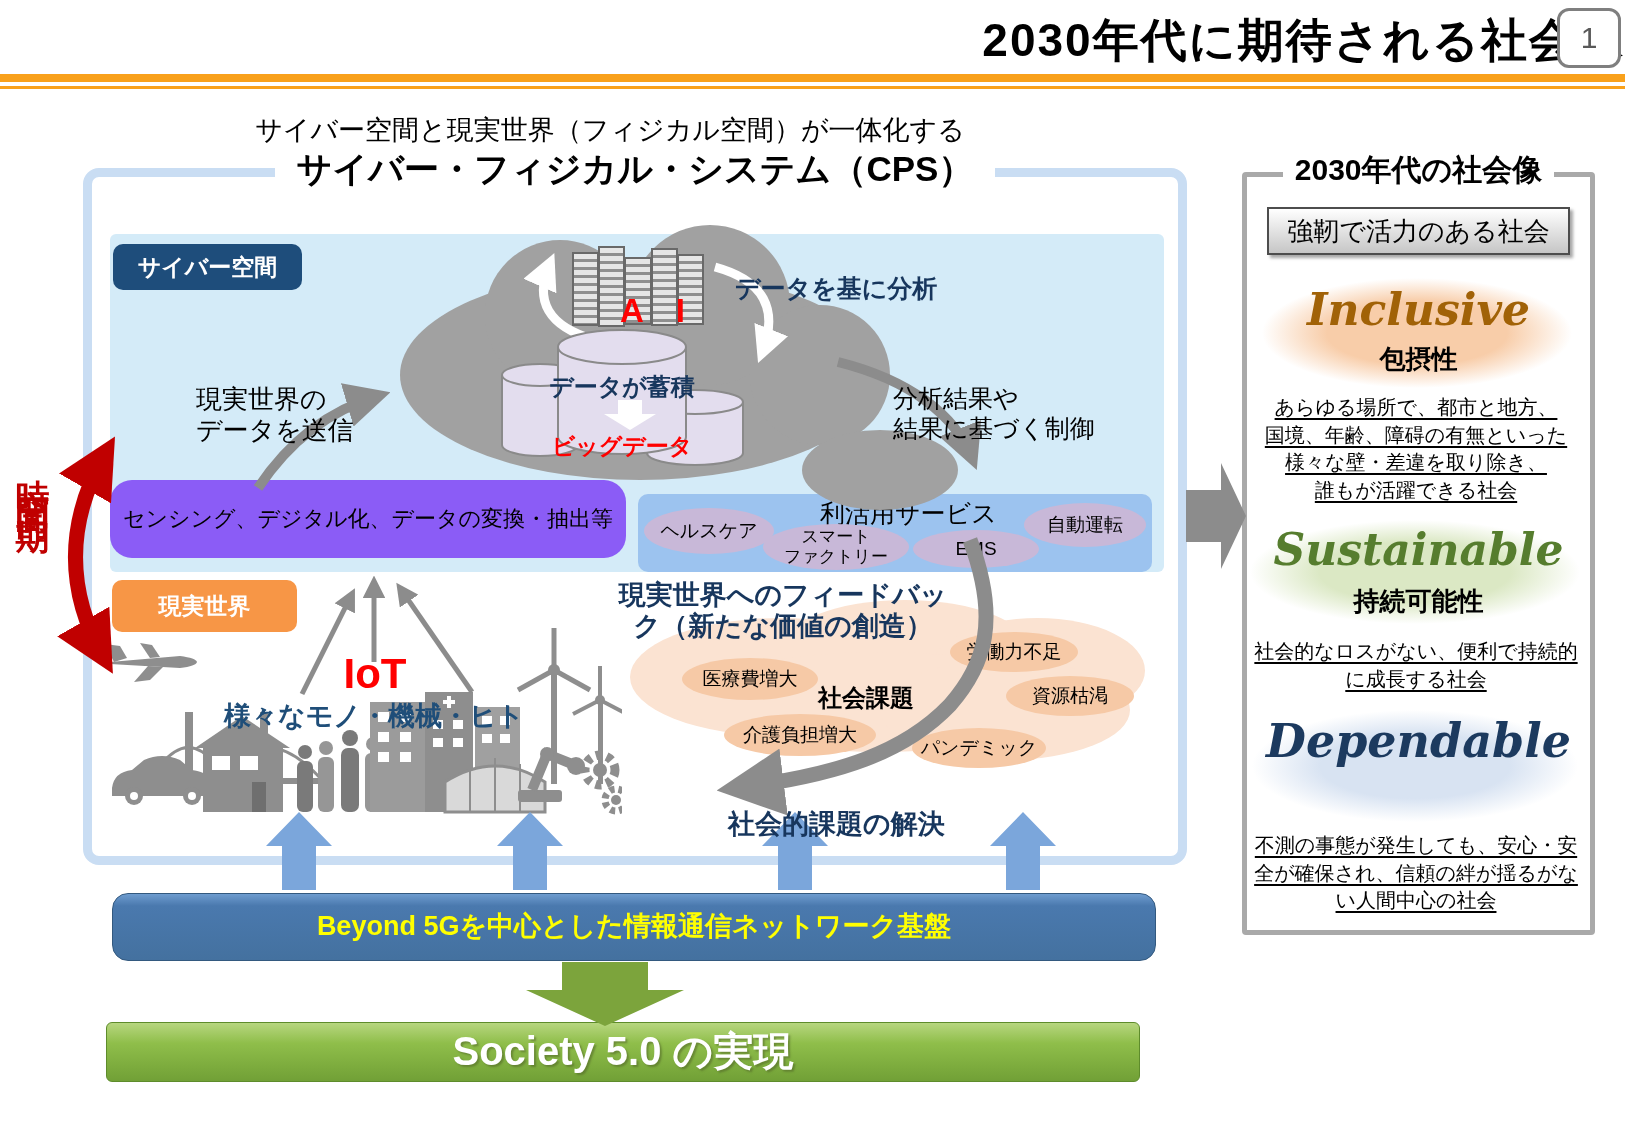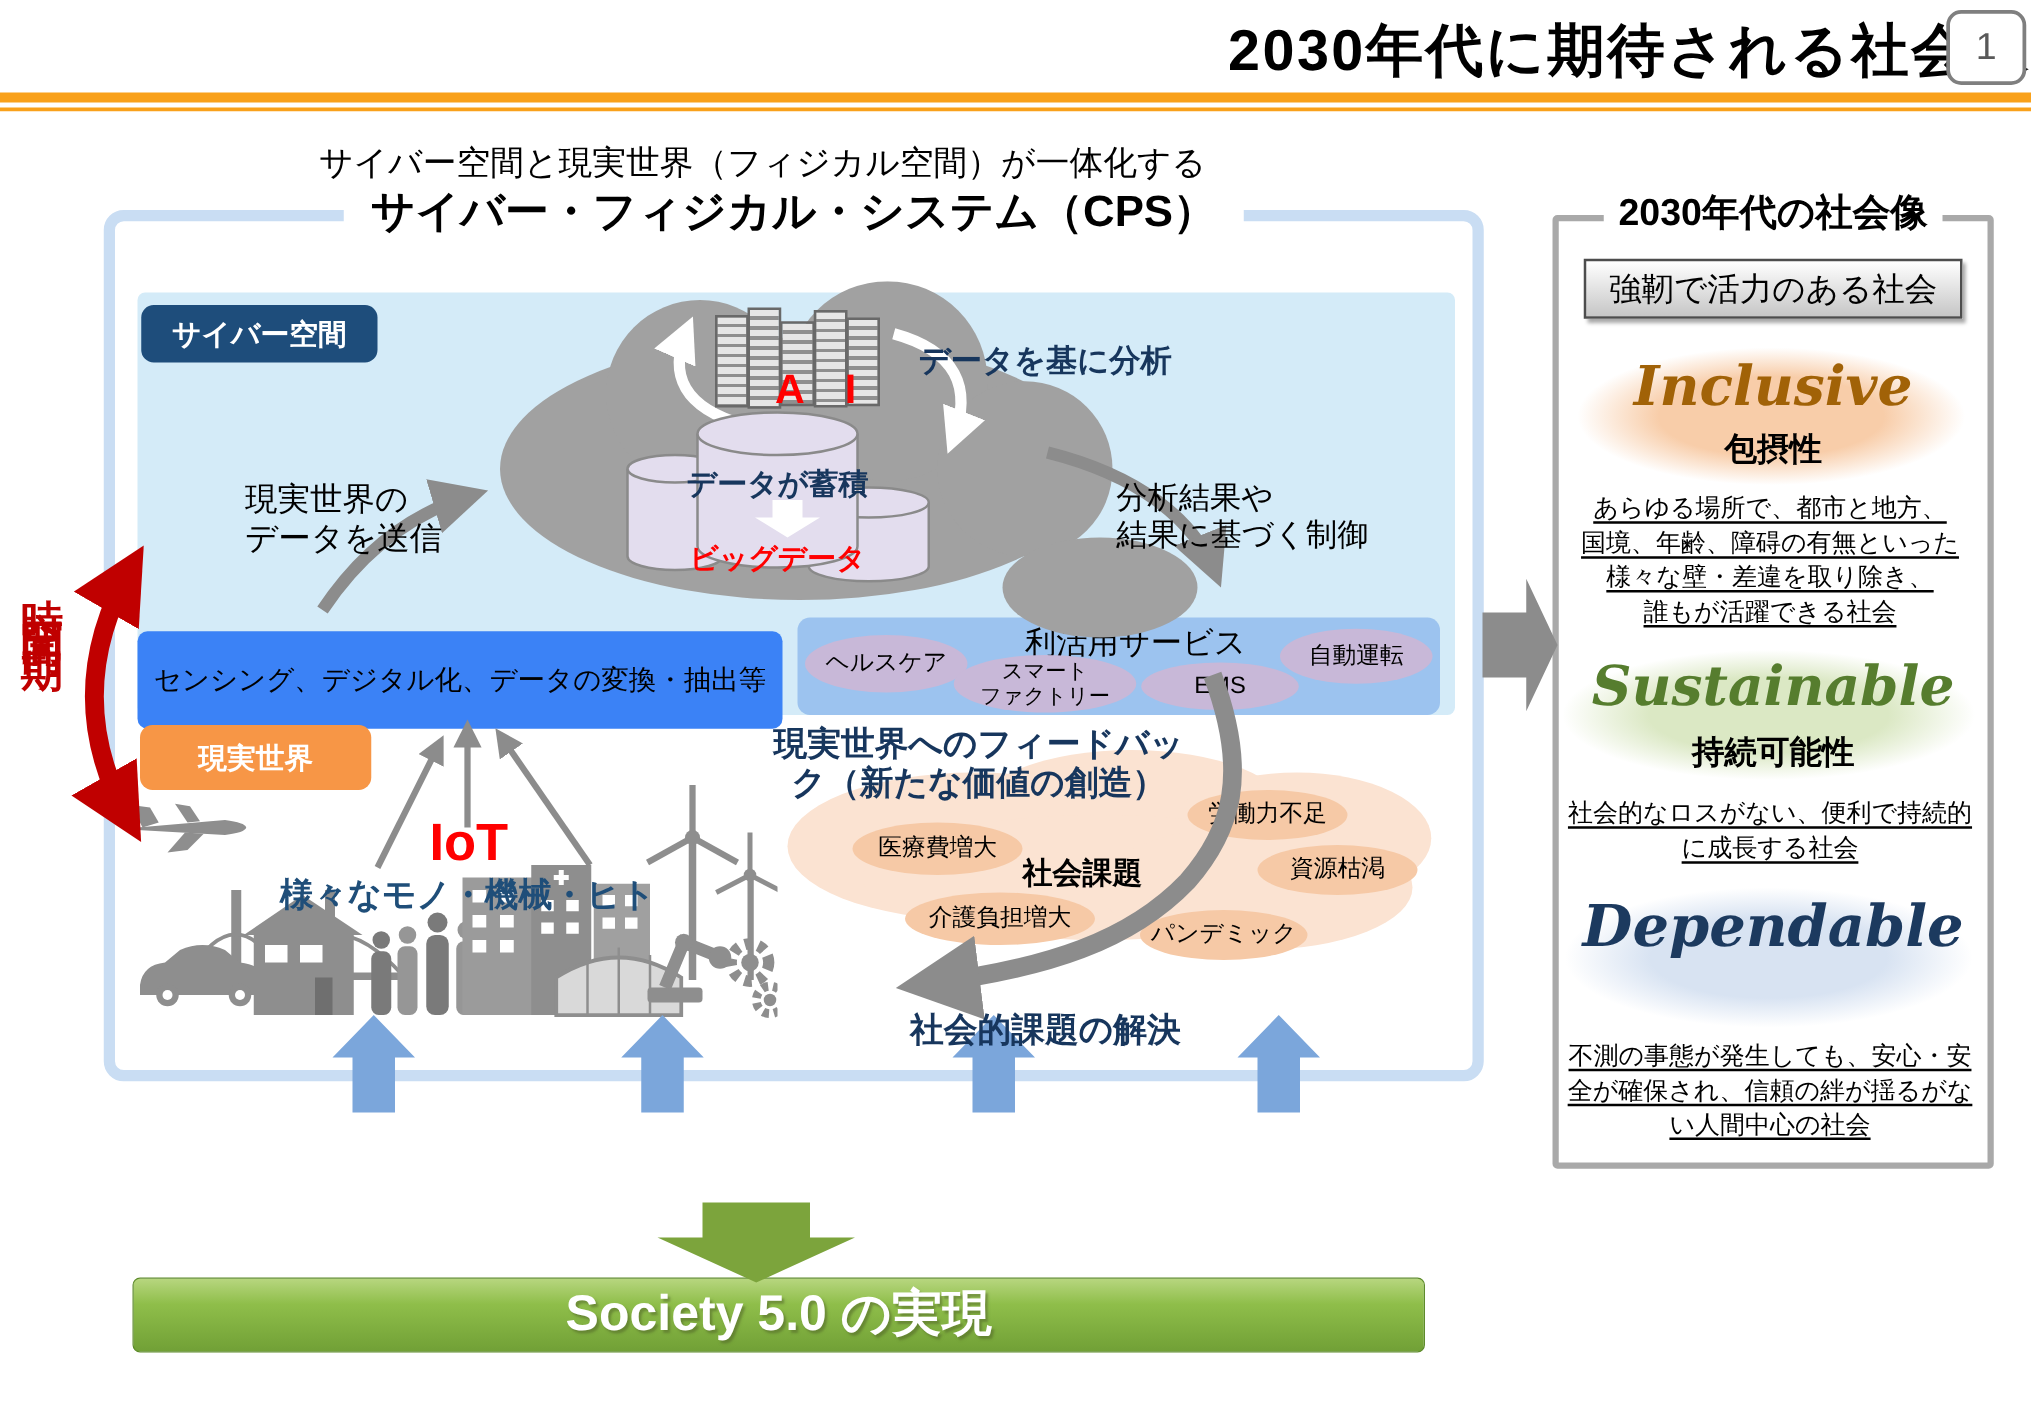--- a/index.html
+++ b/index.html
@@ -77,21 +77,21 @@
 
   <div class="abs red bold" style="left:620px;top:292px;font-size:33px;letter-spacing:12px;z-index:20;text-align:right;">A I</div>
   <div class="abs navy bold" style="left:735px;top:272px;font-size:25px;z-index:20;">データを基に分析</div>
   <div class="abs navy bold ctr" style="left:544px;top:371px;width:156px;font-size:24px;z-index:20;">データが蓄積</div>
   <div class="abs red bold ctr" style="left:524px;top:414px;width:196px;font-size:23px;z-index:20;margin-top:17px;">ビッグデータ</div>
   <div class="abs prewrap" style="left:196px;top:384px;font-size:26px;line-height:1.2;z-index:20;">現実世界の
 データを送信</div>
   <div class="abs prewrap" style="left:893px;top:383px;font-size:25px;line-height:1.2;z-index:20;">分析結果や
 結果に基づく制御</div>
 
-  <div class="abs ctr" style="left:110px;top:505px;width:516px;height:78px;background:#3b82f6;border-radius:8px;
+  <div class="abs ctr" style="left:110px;top:480px;width:516px;height:78px;background:#8b5cf6;border-radius:22px;
        font-size:22px;line-height:78px;z-index:8;">センシング、デジタル化、データの変換・抽出等</div>
 
   <div class="abs" style="left:638px;top:494px;width:514px;height:78px;background:#9cc3ef;border-radius:10px;z-index:8;"></div>
   <div class="abs bold" style="left:820px;top:497px;font-size:25px;font-weight:normal;z-index:9;">利活用サービス</div>
   <div class="abs ell" style="left:644px;top:508px;width:130px;height:46px;background:#c8b8d8;font-size:19px;z-index:9;">ヘルスケア</div>
   <div class="abs ell prewrap" style="left:763px;top:524px;width:146px;height:46px;background:#c8b8d8;font-size:17px;z-index:9;">スマート
 ファクトリー</div>
   <div class="abs ell" style="left:913px;top:530px;width:126px;height:38px;background:#c8b8d8;font-size:19px;z-index:9;">EMS</div>
   <div class="abs ell" style="left:1024px;top:503px;width:122px;height:44px;background:#c8b8d8;font-size:19px;z-index:9;">自動運転</div>
 
@@ -272,20 +272,23 @@
       <polygon points="530,812 563,846 547,846 547,890 513,890 513,846 497,846"></polygon>
       <polygon points="795,812 828,846 812,846 812,890 778,890 778,846 762,846"></polygon>
       <polygon points="1023,812 1056,846 1040,846 1040,890 1006,890 1006,846 990,846"></polygon>
     </g>
     <polygon points="562,962 648,962 648,990 684,990 605,1026 526,990 562,990" fill="#7ca43c"></polygon>
   </svg>
 
   <div class="abs bold" style="left:10px;top:452px;height:230px;font-size:34px;color:#c00000;
        writing-mode:vertical-rl;text-orientation:upright;letter-spacing:10px;z-index:20;">時空間同期</div>
 
+  <div class="abs ctr" style="left:112px;top:893px;width:1042px;height:66px;border-radius:16px;
+       background:linear-gradient(180deg,#6e9ccf 0%,#4a79ae 18%,#44719f 100%);border:1px solid #33597f;
+       color:#ffff00;font-size:27px;font-weight:bold;line-height:64px;z-index:8;">Beyond 5Gを中心とした情報通信ネットワーク基盤</div>
 
   <div class="abs ctr" style="left:106px;top:1022px;width:1032px;height:58px;border-radius:6px;
        background:linear-gradient(180deg,#b7d67f 0%,#8fbe4a 35%,#71a036 100%);border:1px solid #5e8c2b;
        color:#fff;font-size:40px;font-weight:bold;line-height:56px;text-shadow:2px 2px 2px rgba(80,100,40,0.55);z-index:8;">Society 5.0 の実現</div>
 
   <div class="abs" style="left:1242px;top:172px;width:343px;height:753px;border:5px solid #a9a9a9;border-radius:4px;background:#fff;z-index:5;"></div>
   <div class="abs ctr" style="left:1242px;top:150px;width:353px;z-index:21;">
     <span style="background:#fff;padding:0 12px;font-size:30px;font-weight:600;">2030年代の社会像</span>
   </div>
   <div class="abs ctr" style="left:1267px;top:207px;width:299px;height:44px;border:2px solid #4d4d4d;

